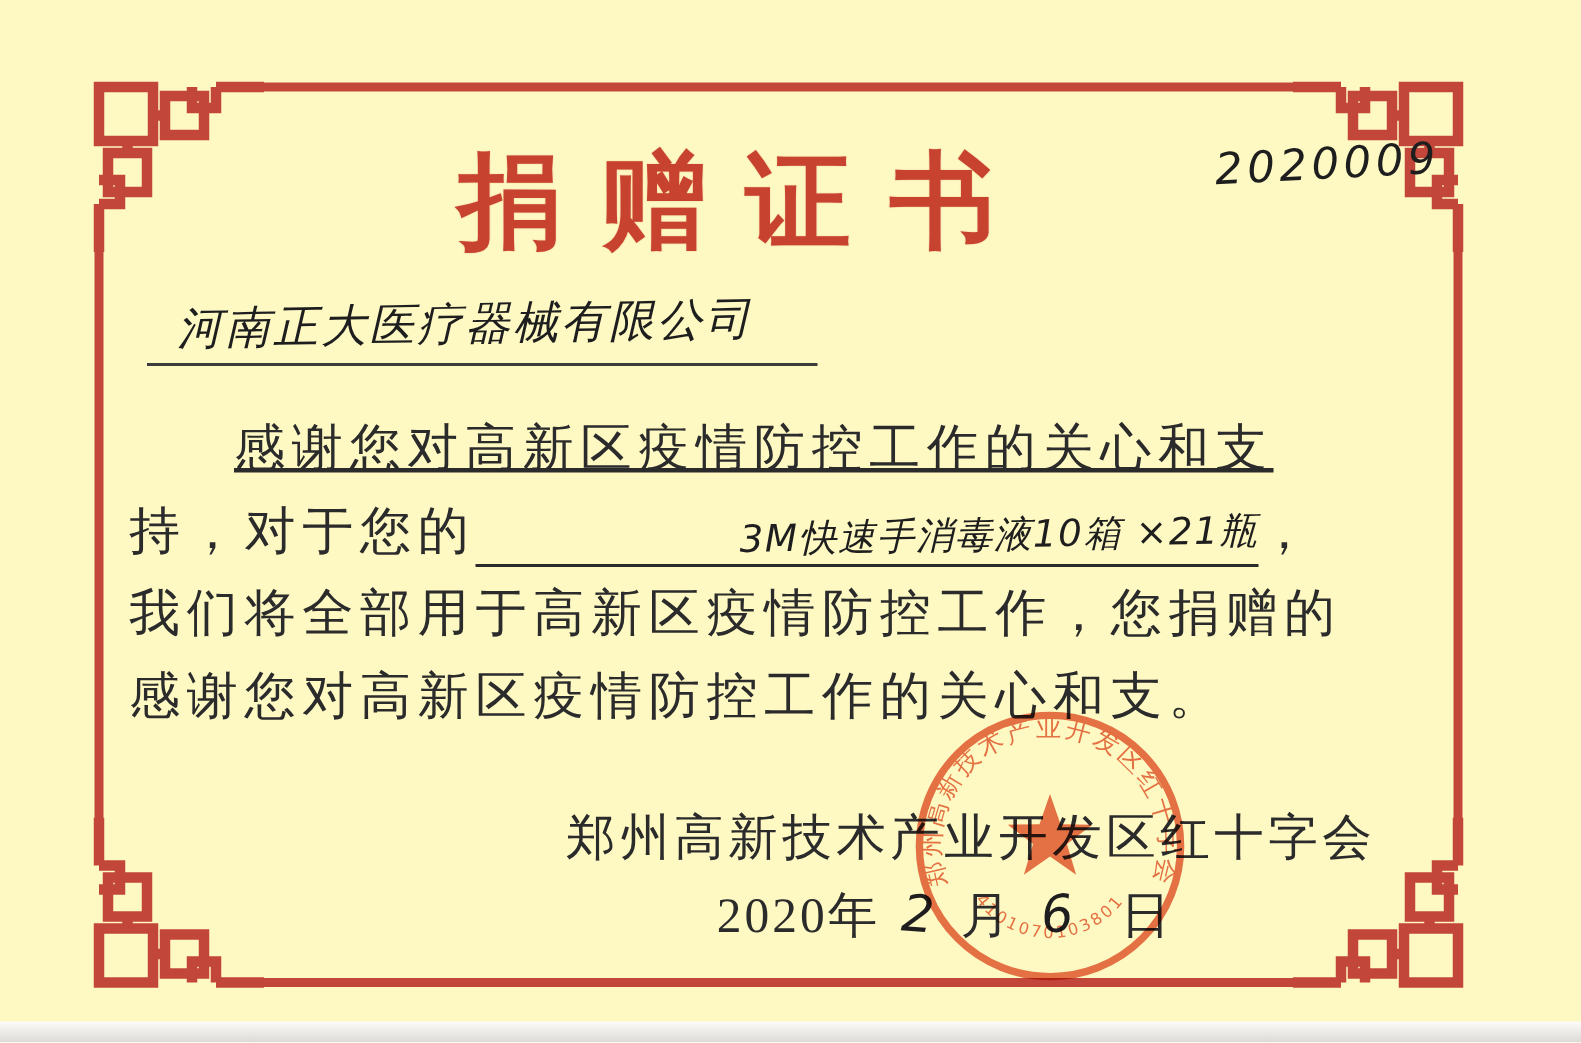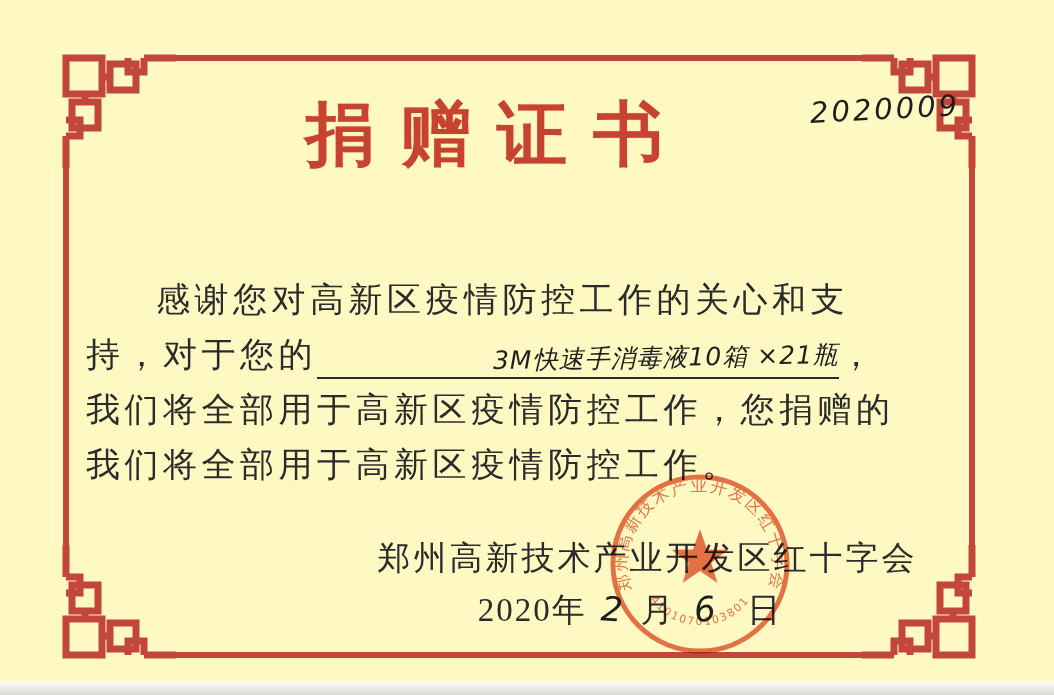--- a/index.html
+++ b/index.html
@@ -48,21 +48,21 @@
   }
   .recipient-line .handwriting {
     display:inline-block; font-size:30px; letter-spacing:2px; transform:rotate(-1deg);
   }
 
   
   .body-text {
     position:absolute; left:86px; top:272px; width:830px;
     font-size:34px; line-height:55px; color:#2b2b2b; letter-spacing:4.5px;
   }
-  .body-text .indent { text-indent:70px; }
+  .body-text .indent { text-indent:70px;text-decoration:underline; }
   .line2 { white-space:nowrap; }
   .blank-line {
     display:inline-block; width:522px; border-bottom:2px solid #2b2b2b;
     vertical-align:baseline; line-height:38px;text-align:right;
   }
   .blank-line .handwriting {
     display:inline-block; font-size:25px; letter-spacing:1px;
     transform:rotate(-1deg); padding-left:8px; white-space:nowrap;
   }
 
@@ -132,28 +132,31 @@
       <rect x="10" y="10" width="36" height="36"></rect>
       <rect x="54" y="16" width="26" height="26"></rect>
       <rect x="16" y="54" width="26" height="26"></rect>
       <path d="M46 29 H54 M29 46 V54"></path>
     </svg>
   </div>
 
   <div class="title">捐赠证书</div>
   <div class="cert-number handwriting">2020009</div>
 
+  <div class="recipient-line">
+    <span class="handwriting">河南正大医疗器械有限公司</span>
+  </div>
 
   <div class="body-text">
     <div class="indent">感谢您对高新区疫情防控工作的关心和支</div>
     <div class="line2">
       <span>持，对于您的</span><span class="blank-line"><span class="handwriting">3M快速手消毒液10箱 ×21瓶</span></span><span>，</span>
     </div>
     <div>我们将全部用于高新区疫情防控工作，您捐赠的</div>
-    <div>我们将全部用于高新区疫情防控工作。</div>
+    <div>感谢您对高新区疫情防控工作的关心和支。</div>
   </div>
 
   <div class="issuer">郑州高新技术产业开发区红十字会</div>
   <div class="date-line">
     <span>2020年</span><span class="handwriting hw-month">2</span><span>月</span><span class="handwriting hw-day">6</span><span>日</span>
   </div>
 
   <div class="seal">
     <svg viewBox="0 0 190 190">
       <defs>

